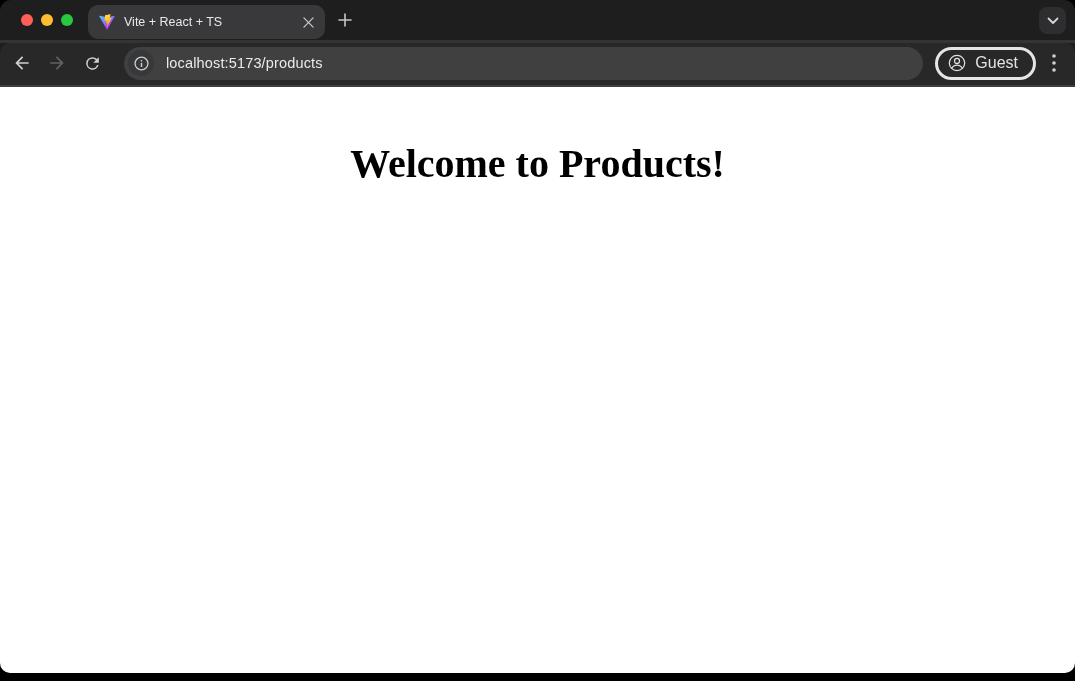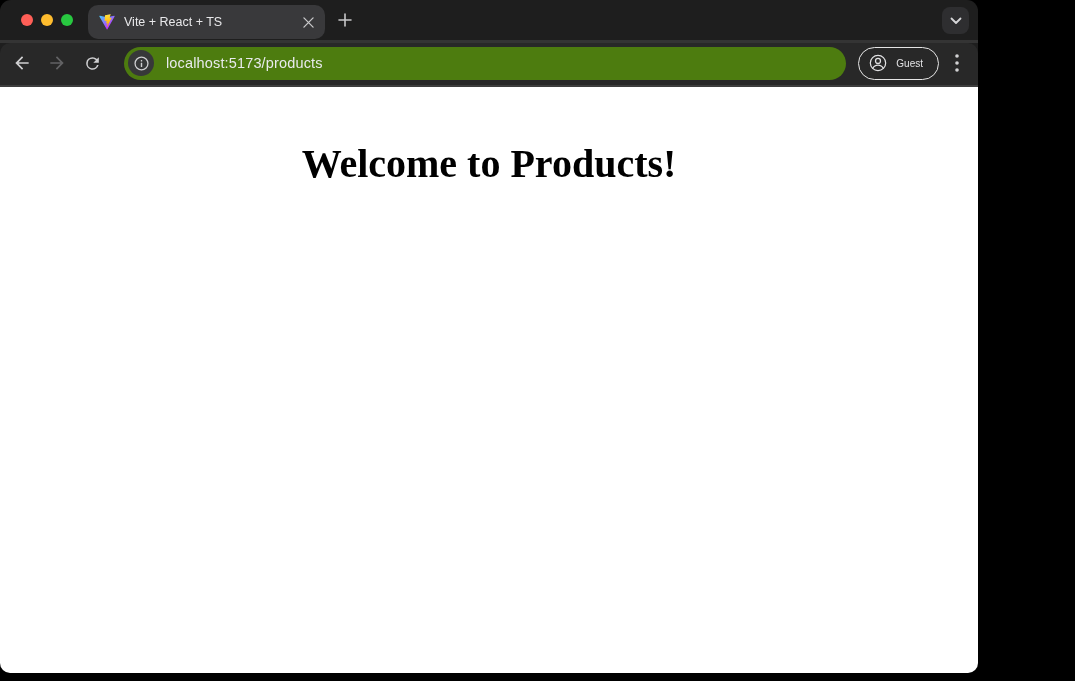--- a/index.html
+++ b/index.html
@@ -5,21 +5,21 @@
   * { box-sizing: border-box; }
   html, body { margin: 0; padding: 0; }
   body {
     width: 1075px; height: 681px;
     background: #000;
     font-family: "Liberation Sans", sans-serif;
     overflow: hidden;
   }
   .window {
     position: relative;
-    width: 978px; height: 681px;
+    width: 1075px; height: 681px;
     background: #000;
     border-radius: 11px;
     overflow: hidden;
   }
   
   .tabstrip {
     position: relative;
     height: 40px;
     background: #1e1e1e;
   }
@@ -71,21 +71,21 @@
     border-bottom: 2px solid #3d3d3d;
     display: flex; align-items: center;
     padding: 0 9px 2px 8px;
   }
   .nav-btn { width: 28px; height: 28px; margin-right: 7px; border-radius: 50%; flex: 0 0 auto; }
   .nav-btn svg { display: block; }
   .urlbar {
     flex: 1;
     height: 33px;
     margin-left: 11px;
-    background: #4d7c0f;
+    background: #404040;
     border-radius: 17px;
     display: flex; align-items: center;
     padding: 0 12px 0 4px;
     min-width: 0;
   }
   .site-info-chip {
     width: 26px; height: 26px; border-radius: 50%;
     background: #373839;
     flex: 0 0 auto;
   }
@@ -93,28 +93,28 @@
     margin-left: 12px;
     font-size: 14.5px;
     color: #e8eaed;
     letter-spacing: 0.15px;
     white-space: nowrap; overflow: hidden;
   }
   .profile-btn {
     flex: 0 0 auto;
     height: 33px;
     margin-left: 12px;
-    border: 1px solid #e5e5e5;
+    border: 3px solid #e5e5e5;
     border-radius: 17px;
     background: transparent;
     display: flex; align-items: center;
     padding: 0 15px 0 9px;
     gap: 8px;
     color: #e3e3e5;
-    font-size: 10px;
+    font-size: 16px;
     font-family: "Liberation Sans", sans-serif;
     cursor: pointer;
   }
   .kebab-btn { width: 24px; height: 28px; margin-left: 6px; flex: 0 0 auto; }
   
   .content {
     height: 586px;
     background: #ffffff;
     border-radius: 0 0 10px 10px;
   }

